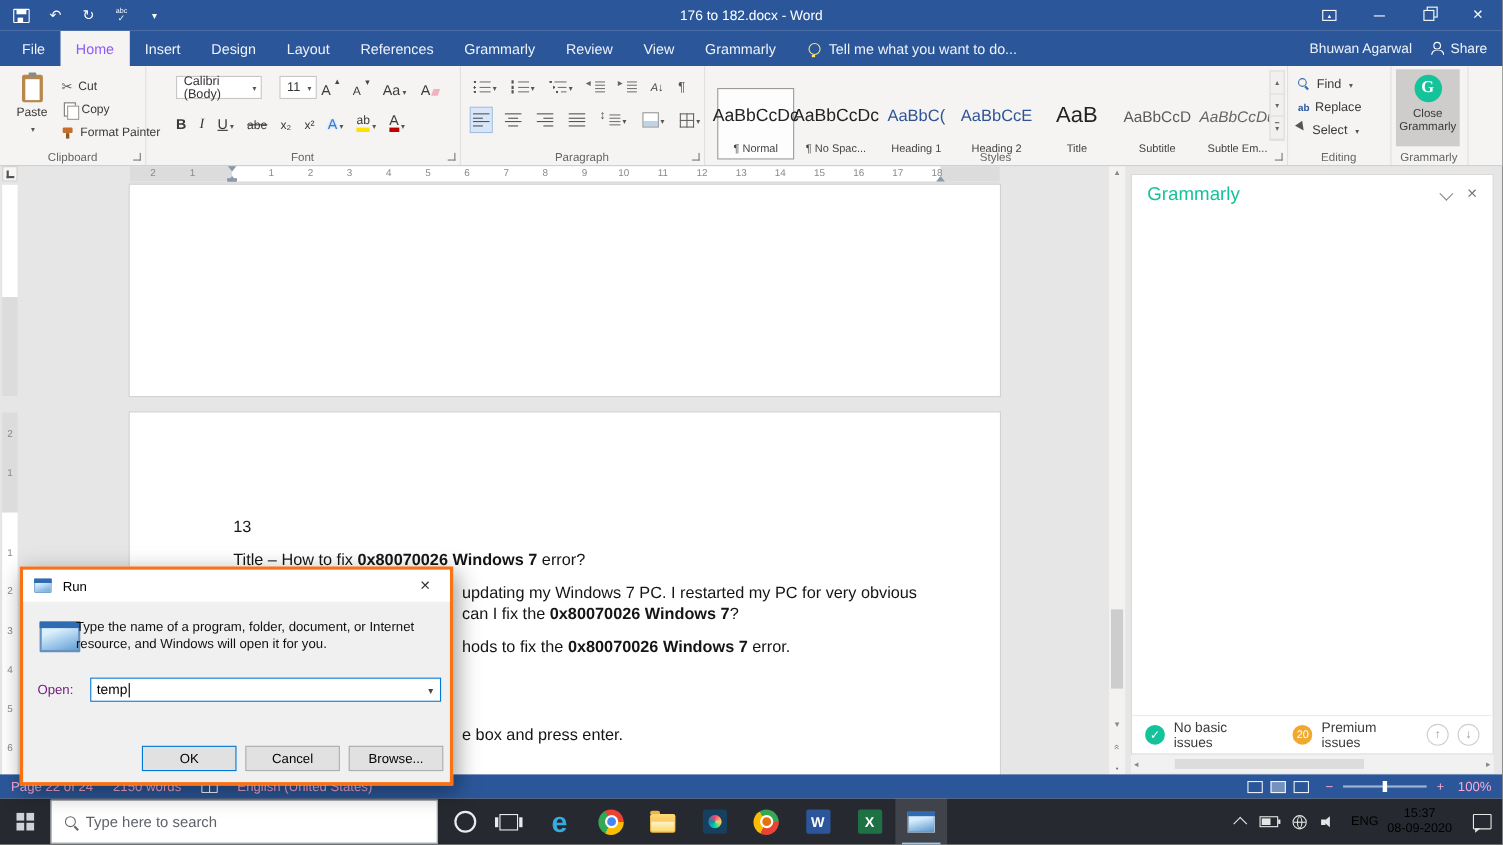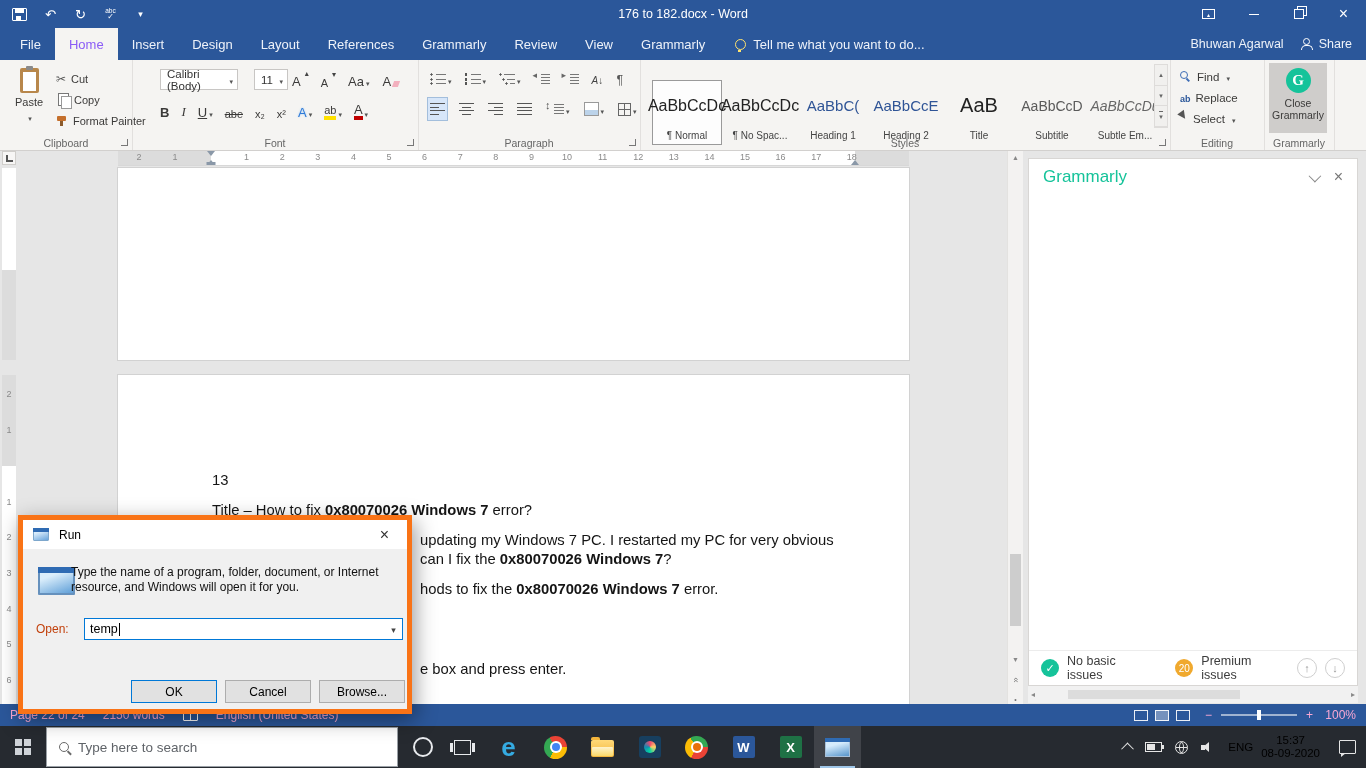--- a/index.html
+++ b/index.html
@@ -301,34 +301,34 @@
   .t-volume{position:relative;width:14px;height:12px;}
   .t-volume::before{content:"";position:absolute;left:0;top:3.5px;width:4px;height:5px;background:#e6e6e6;}
   .t-volume::after{content:"";position:absolute;left:2px;top:1px;width:0;height:0;border-top:5px solid transparent;border-bottom:5px solid transparent;border-right:6px solid #e6e6e6;}
   .lang{font-size:11.5px;}
   .clock{text-align:center;font-size:11.5px;line-height:13.5px;padding:0 8px;}
   .action{width:38px;display:flex;justify-content:center;}
   .ac-ico{width:15px;height:12px;border:1px solid #e6e6e6;border-radius:1px;position:relative;}
   .ac-ico::after{content:"";position:absolute;left:1px;bottom:-4px;width:0;height:0;border-top:4px solid #e6e6e6;border-right:5px solid transparent;}
 
   
-  .run-dialog{position:absolute;left:18px;top:515px;width:394px;height:199px;background:#f0f0f0;border:5px solid #f97316;
+  .run-dialog{position:absolute;left:18px;top:515px;width:394px;height:199px;background:#f0f0f0;border:3px solid #f97316;
     box-shadow:3px 6px 20px rgba(0,0,0,.4);z-index:60;box-sizing:border-box;font-size:12px;}
   .rd-title{height:29px;background:#fff;display:flex;align-items:center;padding-left:10px;}
   .run-glyph{position:relative;border-radius:1px;box-sizing:border-box;}
   .rg-small{width:16px;height:13px;border:1px solid #7da7cc;background:linear-gradient(160deg,#d9ecfb 30%,#6aa5dc);}
   .rg-small::before{content:"";position:absolute;left:-1px;right:-1px;top:-1px;height:3.5px;background:#2f6bb3;}
   .rd-name{margin-left:10px;color:#000;}
   .rd-close{margin-left:auto;width:45px;height:29px;display:flex;align-items:center;justify-content:center;color:#333;}
   .rd-close::before{content:"×";font-size:16px;}
   .rd-body{position:relative;height:169px;}
   .rg-big{position:absolute;left:15px;top:18px;width:37px;height:28px;border:2px solid #6691bd;background:linear-gradient(160deg,#dbeefb 30%,#5f9fd8);}
   .rg-big::before{content:"";position:absolute;left:-2px;right:-2px;top:-2px;height:6px;background:#2f6bb3;}
   .rd-desc{position:absolute;left:48px;top:16px;width:330px;line-height:15px;color:#111;}
-  .rd-open{position:absolute;left:13px;top:73px;color:#c2410c;}
+  .rd-open{position:absolute;left:13px;top:73px;color:#701a75;}
   .rd-combo{position:absolute;left:61px;top:69px;width:319px;height:22px;background:#fff;border:1px solid #0078d7;box-sizing:border-box;display:flex;align-items:center;padding-left:5px;}
   .rd-val{font-size:12.5px;color:#000;}
   .caret{width:1px;height:13px;background:#000;margin-left:1px;}
   .rd-dd{margin-left:auto;width:17px;text-align:center;color:#444;}
   .rd-dd::before{content:"▾";font-size:9px;}
   .rd-btn{position:absolute;top:131px;width:86px;height:23px;background:#e1e1e1;border:1px solid #adadad;box-sizing:border-box;display:flex;align-items:center;justify-content:center;color:#000;}
   .rd-btn.ok{left:108px;border-color:#0078d7;}
   .rd-btn.cancel{left:202px;}
   .rd-btn.browse{left:296px;}
 </style>

